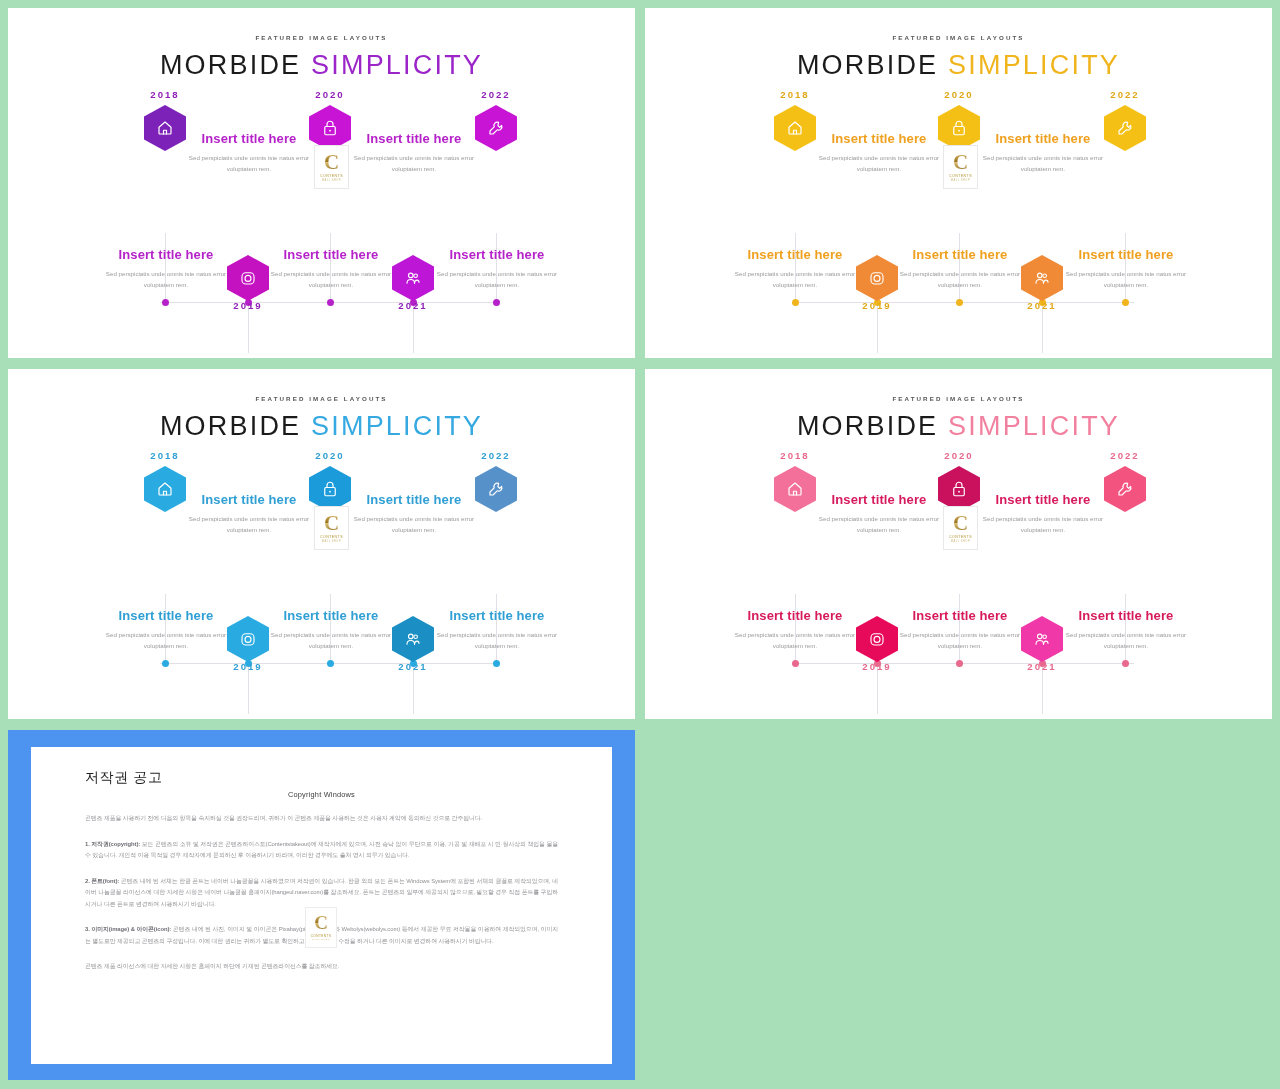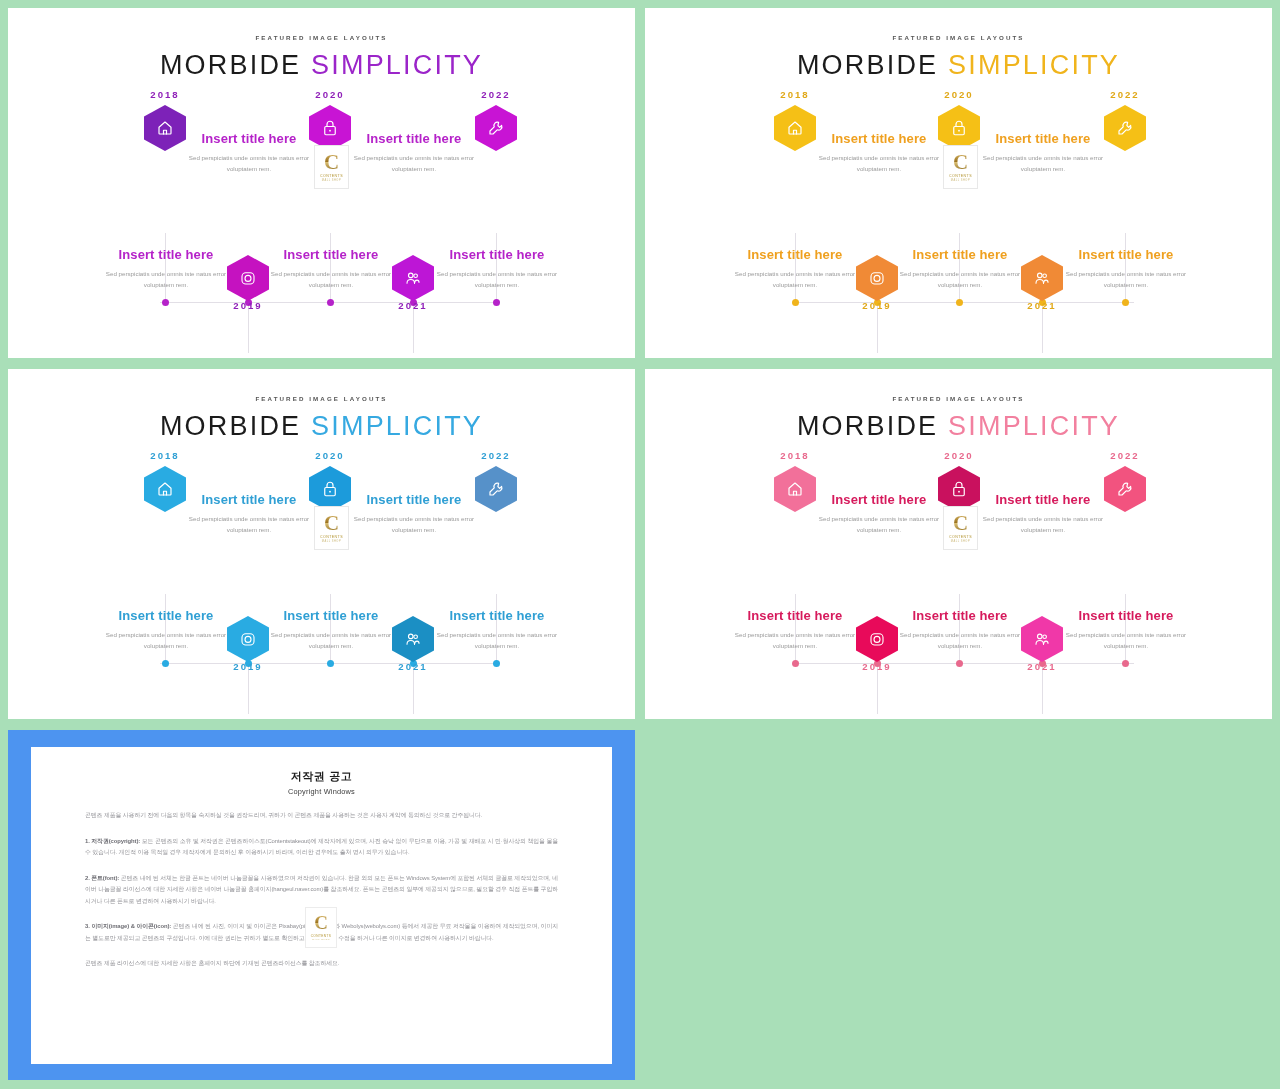--- a/index.html
+++ b/index.html
@@ -88,21 +88,21 @@
   .watermark .w1{font-size:3.6px;color:#b3942f;letter-spacing:.4px;margin-top:2px;}
   .watermark .w2{font-size:2.6px;color:#cbb777;letter-spacing:.5px;margin-top:1px;}
 
   
   .doc{
     position:absolute;left:23px;top:17px;width:581px;height:317px;
     background:#fff;box-sizing:border-box;padding:22px 54px 0 54px;
     overflow:hidden;
   }
   .doc-title{
-    text-align:center;font-size:11px;font-weight:700;color:#1d1d1d;
+    font-size:14px;font-weight:400;color:#1d1d1d;
     letter-spacing:.6px;
   }
   .doc-sub{
     text-align:center;font-size:7.4px;color:#3b3b3b;margin-top:3px;
     letter-spacing:.2px;
   }
   .doc-p{
     font-size:5.9px;line-height:1.95;color:#8f8f94;margin-top:14px;
     text-align:justify;letter-spacing:-.1px;
   }

